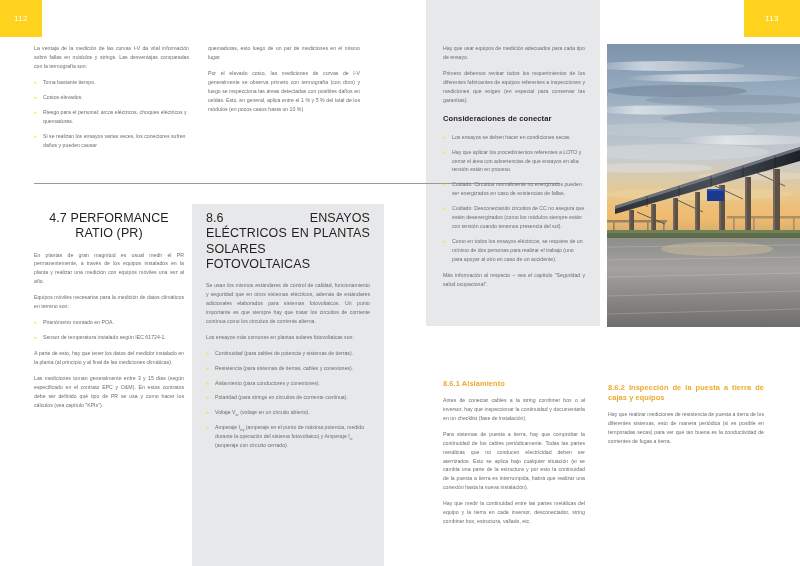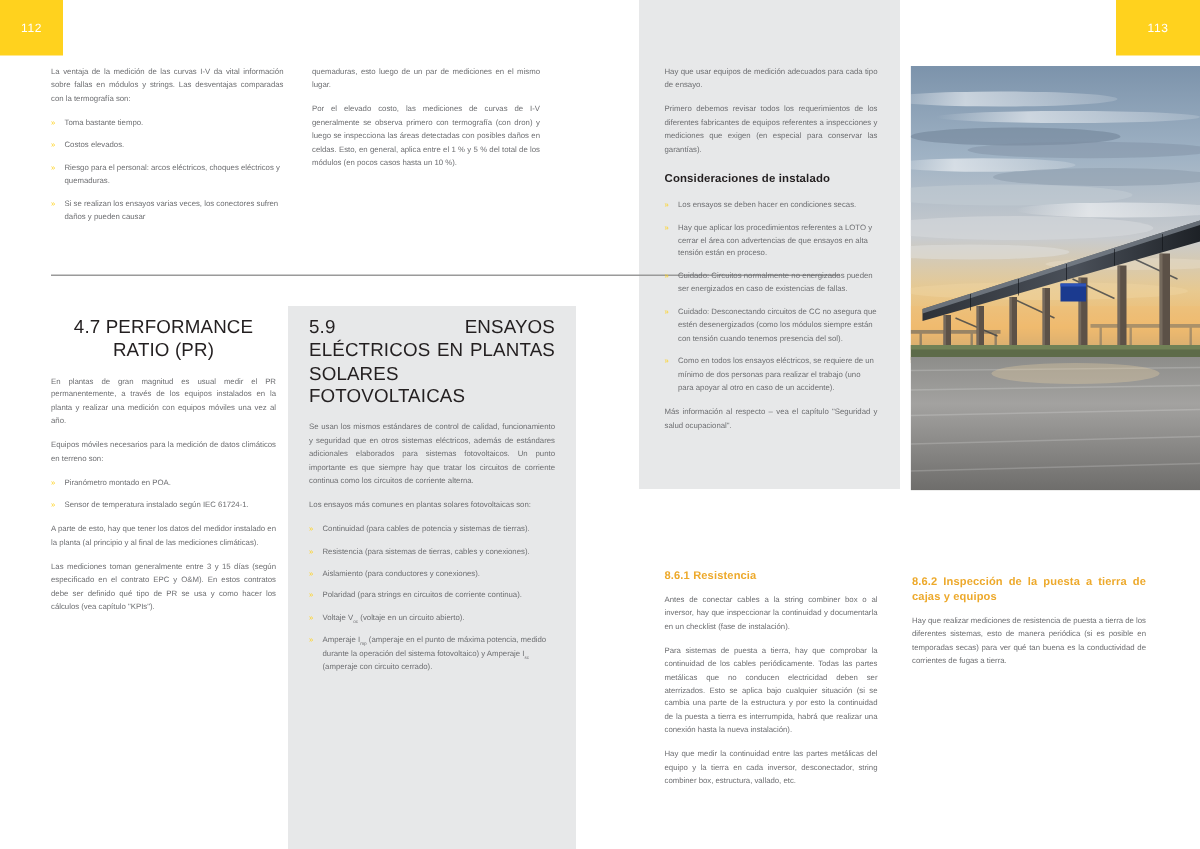--- a/index.html
+++ b/index.html
@@ -284,21 +284,21 @@
   </div>
 
   <div class="col" style="left:208px; top:44px; width:152px;">
     <p>quemaduras, esto luego de un par de mediciones en el mismo lugar.</p>
     <p>Por el elevado costo, las mediciones de curvas de I-V generalmente se observa primero con termografía (con dron) y luego se inspecciona las áreas detectadas con posibles daños en celdas. Esto, en general, aplica entre el 1 % y 5 % del total de los módulos (en pocos casos hasta un 10 %).</p>
   </div>
 
   <div class="col" style="left:443px; top:44px; width:142px;">
     <p>Hay que usar equipos de medición adecuados para cada tipo de ensayo.</p>
     <p>Primero debemos revisar todos los requerimientos de los diferentes fabricantes de equipos referentes a inspecciones y mediciones que exigen (en especial para conservar las garantías).</p>
-    <h3 class="h-bold">Consideraciones de instalado</h3>
+    <h3 class="h-bold">Consideraciones de conectar</h3>
     <ul class="b">
       <li>Los ensayos se deben hacer en condiciones secas.</li>
       <li>Hay que aplicar los procedimientos referentes a LOTO y cerrar el área con advertencias de que ensayos en alta tensión están en proceso.</li>
       <li>Cuidado: Circuitos normalmente no energizados pueden ser energizados en caso de existencias de fallas.</li>
       <li>Cuidado: Desconectando circuitos de CC no asegura que estén desenergizados (como los módulos siempre están con tensión cuando tenemos presencia del sol).</li>
       <li>Como en todos los ensayos eléctricos, se requiere de un mínimo de dos personas para realizar el trabajo (uno para apoyar al otro en caso de un accidente).</li>
     </ul>
     <p>Más información al respecto – vea el capítulo "Seguridad y salud ocupacional".</p>
   </div>
 
@@ -308,35 +308,35 @@
     <p>Equipos móviles necesarios para la medición de datos climáticos en terreno son:</p>
     <ul class="b">
       <li>Piranómetro montado en POA.</li>
       <li>Sensor de temperatura instalado según IEC 61724-1.</li>
     </ul>
     <p>A parte de esto, hay que tener los datos del medidor instalado en la planta (al principio y al final de las mediciones climáticas).</p>
     <p>Las mediciones toman generalmente entre 3 y 15 días (según especificado en el contrato EPC y O&amp;M). En estos contratos debe ser definido qué tipo de PR se usa y como hacer los cálculos (vea capítulo "KPIs").</p>
   </div>
 
   <div class="col" style="left:206px; top:211px; width:164px;">
-    <h2 class="h-sec">5.9 ENSAYOS ELÉCTRICOS EN PLANTAS SOLARES FOTOVOLTAICAS</h2>
+    <h2 class="h-sec">8.6 ENSAYOS ELÉCTRICOS EN PLANTAS SOLARES FOTOVOLTAICAS</h2>
     <p>Se usan los mismos estándares de control de calidad, funcionamiento y seguridad que en otros sistemas eléctricos, además de estándares adicionales elaborados para sistemas fotovoltaicos. Un punto importante es que siempre hay que tratar los circuitos de corriente continua como los circuitos de corriente alterna.</p>
     <p>Los ensayos más comunes en plantas solares fotovoltaicas son:</p>
     <ul class="b">
       <li>Continuidad (para cables de potencia y sistemas de tierras).</li>
       <li>Resistencia (para sistemas de tierras, cables y conexiones).</li>
       <li>Aislamiento (para conductores y conexiones).</li>
       <li>Polaridad (para strings en circuitos de corriente continua).</li>
       <li>Voltaje V<sub>oc</sub> (voltaje en un circuito abierto).</li>
       <li>Amperaje I<sub>mp</sub> (amperaje en el punto de máxima potencia, medido durante la operación del sistema fotovoltaico) y Amperaje I<sub>sc</sub> (amperaje con circuito cerrado).</li>
     </ul>
   </div>
 
   <div class="col" style="left:443px; top:379px; width:142px;">
-    <h3 class="h-sub">8.6.1 Resistencia</h3>
+    <h3 class="h-sub">8.6.1 Aislamiento</h3>
     <p>Antes de conectar cables a la string combiner box o al inversor, hay que inspeccionar la continuidad y documentarla en un checklist (fase de instalación).</p>
     <p>Para sistemas de puesta a tierra, hay que comprobar la continuidad de los cables periódicamente. Todas las partes metálicas que no conducen electricidad deben ser aterrizados. Esto se aplica bajo cualquier situación (si se cambia una parte de la estructura y por esto la continuidad de la puesta a tierra es interrumpida, habrá que realizar una conexión hasta la nueva instalación).</p>
     <p>Hay que medir la continuidad entre las partes metálicas del equipo y la tierra en cada inversor, desconectador, string combiner box, estructura, vallado, etc.</p>
   </div>
 
   <div class="col" style="left:608px; top:383px; width:156px;">
     <h3 class="h-sub">8.6.2 Inspección de la puesta a tierra de cajas y equipos</h3>
     <p>Hay que realizar mediciones de resistencia de puesta a tierra de los diferentes sistemas, esto de manera periódica (si es posible en temporadas secas) para ver qué tan buena es la conductividad de corrientes de fugas a tierra.</p>
   </div>
 

